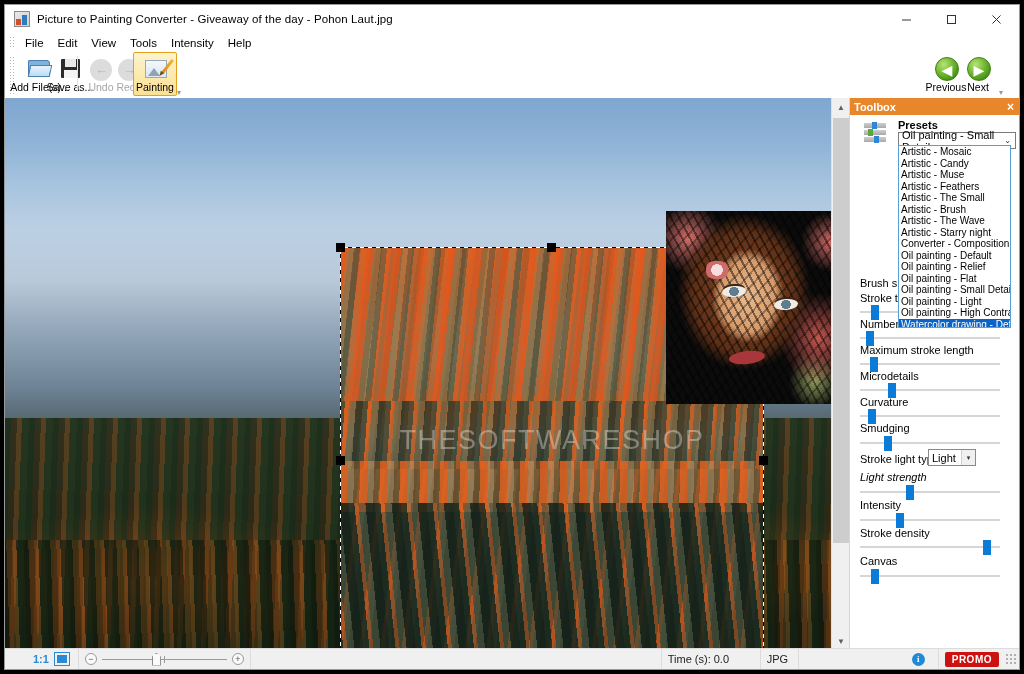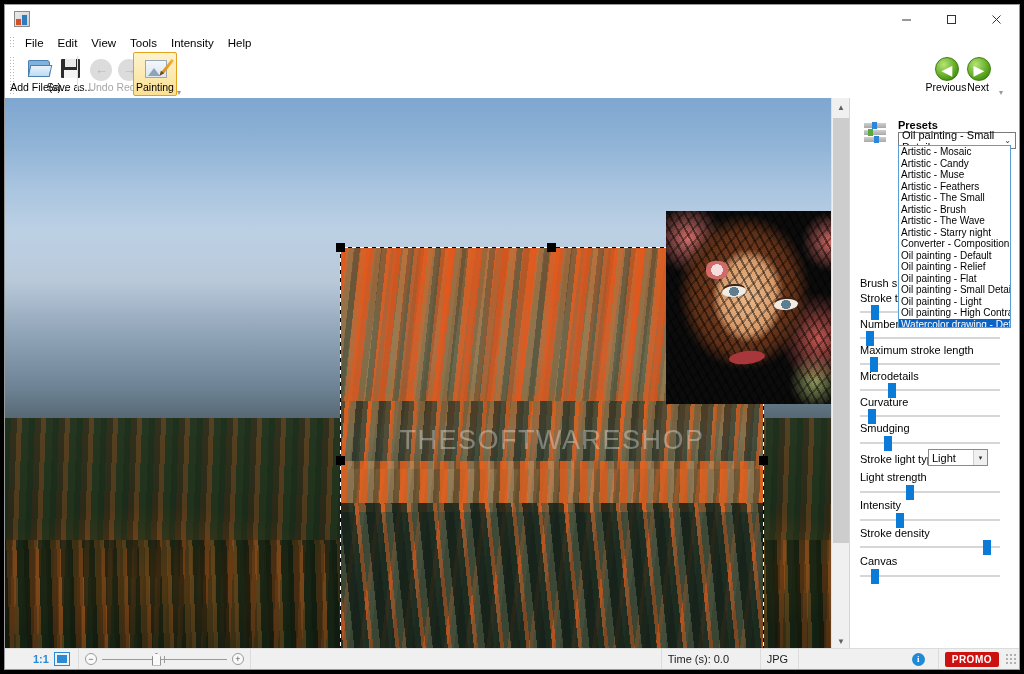--- a/index.html
+++ b/index.html
@@ -406,20 +406,21 @@
     background-size: 4px 4px;
   }
 </style>
 </head>
 <body>
 
 <div id="app">
 
   <div class="titlebar">
     <div class="app-icon"></div>
+    <div class="title-text">Picture to Painting Converter - Giveaway of the day - Pohon Laut.jpg</div>
     <div class="win-buttons">
       <div class="win-btn">
         <svg width="11" height="11" viewBox="0 0 11 11">
             <line x1="1" y1="6" x2="10" y2="6" stroke="#333" stroke-width="1"></line>
           </svg>
       </div>
       <div class="win-btn">
         <svg width="11" height="11" viewBox="0 0 11 11">
             <rect x="1.5" y="1.5" width="8" height="8" fill="none" stroke="#333" stroke-width="1"></rect>
           </svg>
@@ -552,20 +553,24 @@
 
   <div class="vscroll">
     <div class="arrow up">▲</div>
     <div class="track">
       <div class="thumb"></div>
     </div>
     <div class="arrow down">▼</div>
   </div>
 
   <div class="toolbox">
+    <div class="tbx-header">
+      <div class="t">Toolbox</div>
+      <div class="tbx-close">×</div>
+    </div>
 
     <div class="tbx-icon">
       <i></i>
         <i></i>
         <i></i>
     </div>
 
     <div class="presets-label">Presets</div>
     <div class="presets-select">
       <span>Oil painting - Small Details</span>
@@ -604,26 +609,26 @@
         <div class="thumb" style="left:6%;"></div>
     </div>
 
     <div class="ctrl-label" style="top:324px;">Smudging</div>
     <div class="slider" style="left:10px; top:336px; width:140px;">
       <div class="track"></div>
         <div class="thumb" style="left:17%;"></div>
     </div>
 
     <div class="ctrl-label" style="top:355px;">Stroke light type</div>
-    <div class="combo" style="left:78px; top:351px; width:60px;">
+    <div class="combo" style="left:78px; top:351px; width:48px;">
       <span>Light</span>
       <span class="btn">▾</span>
     </div>
 
-    <div class="ctrl-label" style="top:373px;">Light strength</div>
+    <div class="ctrl-label" style="top:373px;font-style:italic;">Light strength</div>
     <div class="slider" style="left:10px; top:385px; width:140px;">
       <div class="track"></div>
         <div class="thumb" style="left:33%;"></div>
     </div>
 
     <div class="ctrl-label" style="top:401px;">Intensity</div>
     <div class="slider" style="left:10px; top:413px; width:140px;">
       <div class="track"></div>
         <div class="thumb" style="left:26%;"></div>
     </div>

